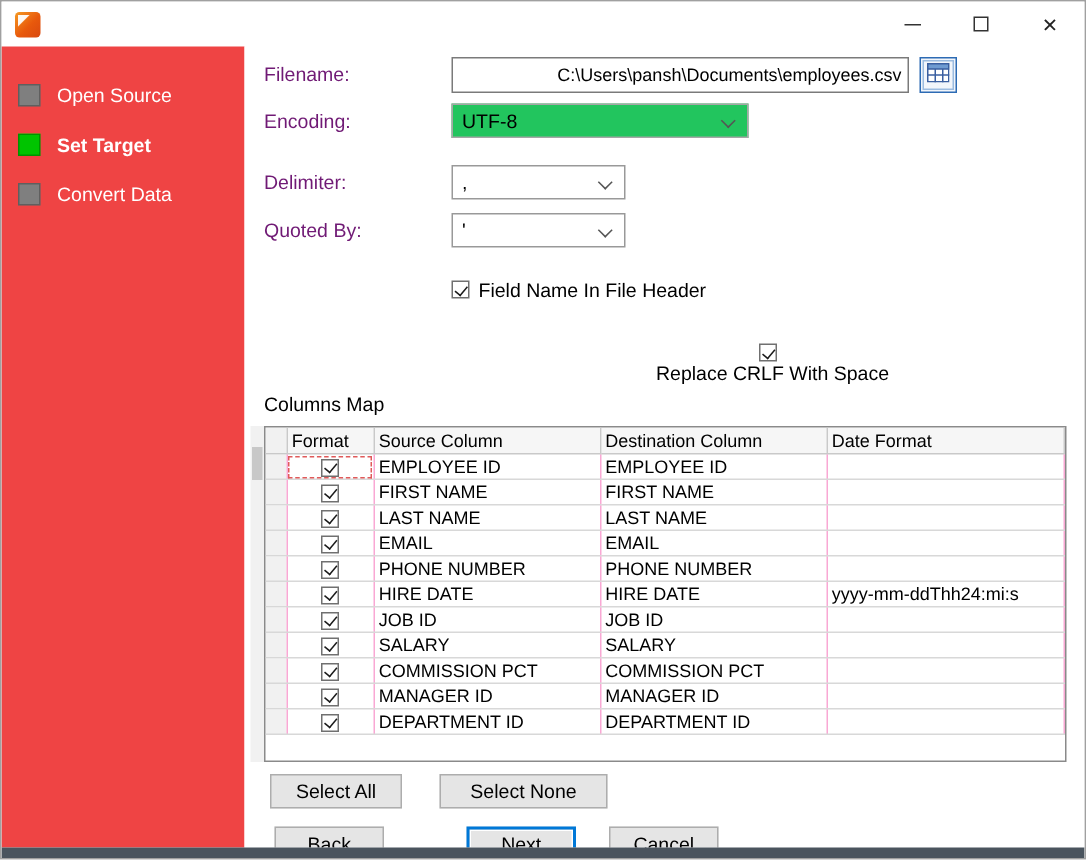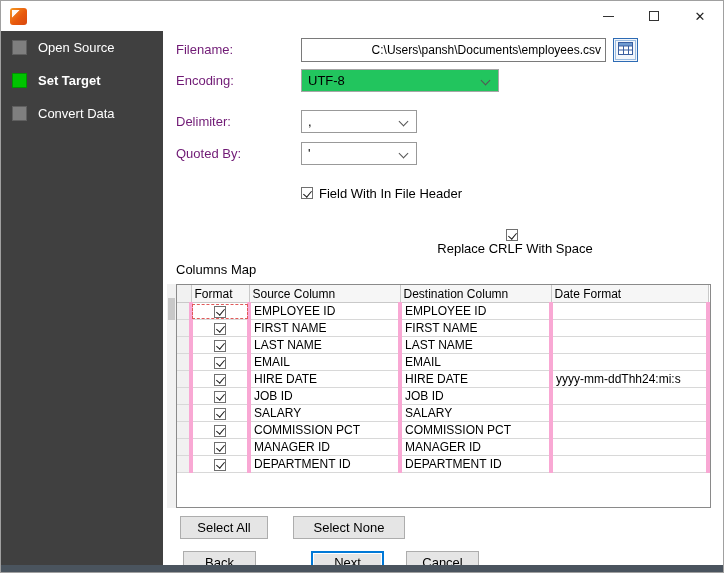--- a/index.html
+++ b/index.html
@@ -11,21 +11,21 @@
              background:linear-gradient(135deg,#f59a23 0%,#e8590c 55%,#d9480f 100%);}
   .app-icon::after {content:"";position:absolute;left:2px;top:2px;width:12px;height:12px;
              background:linear-gradient(135deg,rgba(255,255,255,.95) 0 30%,transparent 34%);}
   .tb-spacer {flex:1;}
   .win-btn {width:46px;height:30px;display:flex;align-items:center;justify-content:center;color:#222;font-size:13px;cursor:default;}
   .min-line {width:11px;height:1px;background:#333;display:inline-block;}
   .max-box {width:10px;height:10px;border:1px solid #333;display:inline-block;box-sizing:border-box;}
   .close-glyph {font-size:13px;color:#222;}
   
   .body {flex:1;display:flex;min-height:0;}
-  .sidebar {flex:0 0 162px;background:#404040;padding-top:0;box-sizing:border-box;}
+  .sidebar {flex:0 0 162px;background:#ef4444;padding-top:16px;box-sizing:border-box;}
   .step {display:flex;align-items:center;height:33px;padding-left:11px;color:#fff;font-size:13px;}
   .step .sq {width:15px;height:15px;background:#7f7f7f;margin-right:11px;flex:0 0 15px;
              box-shadow:inset 0 0 0 1px rgba(0,0,0,.25);}
   .step.active {font-weight:bold;}
   .step.active .sq {background:#00c400;}
   .main {flex:1;background:#fff;box-sizing:border-box;padding:6px 0 0 13px;overflow:hidden;}
   
   .form-row {display:flex;align-items:center;height:25px;}
   .flabel {width:125px;font-size:13px;color:#701a75;flex:0 0 125px;}
   .r2 {margin-top:6px;height:24px;}
@@ -50,21 +50,21 @@
   .c1 {margin-top:20px;}
   .c2 {margin-top:28px;flex-direction:column;}
   .cb-label {font-size:13px;margin-left:6px;}
   .section-label {margin-top:17px;font-size:13px;height:16px;}
   
   .table-area {display:flex;margin-left:-9px;margin-right:12px;margin-top:6px;height:224px;}
   .v-scrollbar {width:9px;flex:0 0 9px;background:#f1f1f1;position:relative;}
   .v-thumb {position:absolute;left:1px;top:14px;width:7px;height:22px;background:#c8c8c8;}
   .grid-wrap {flex:1;border:1px solid #8a8a8a;background:#fff;overflow:hidden;}
   table.grid {border-collapse:collapse;width:100%;table-layout:fixed;font-size:12px;}
-  .grid th,.grid td {height:16px;padding:0 3px;border-right:4px solid #f9a8d4;border-bottom:1px solid #d8d8d8;
+  .grid th,.grid td {height:16px;padding:0 3px;border-right:1px solid #f9a8d4;border-bottom:1px solid #d8d8d8;
        overflow:hidden;white-space:nowrap;text-align:left;font-weight:normal;color:#000;}
   .grid thead th {background:#f6f6f6;height:17px;border-right:1px solid #c9c9c9;border-bottom:1px solid #c9c9c9;}
   .grid .rowhdr {background:#f1f1f1;padding:0;}
   .grid td.inc {text-align:center;padding:0;vertical-align:middle;}
   .grid td.inc .checkbox {display:inline-block;vertical-align:middle;}
   .grid td.inc.focused {outline:1px dashed #e05a5a;outline-offset:-2px;}
   
   .btn {font-family:"Liberation Sans",sans-serif;font-size:13px;color:#000;background:#e5e5e5;
         border:1px solid #adadad;height:23px;box-sizing:border-box;padding:0 10px;}
   .select-row {display:flex;margin-top:8px;margin-left:4px;}
@@ -151,21 +151,21 @@
       <div class="form-row r4">
         <span class="flabel">Quoted By:</span>
         <div class="combo combo-small">
           <span class="combo-value">'</span>
           <span class="combo-arrow"></span>
         </div>
       </div>
 
       <div class="check-row c1">
         <span class="checkbox checked"></span>
-        <span class="cb-label">Field With In File Header</span>
+        <span class="cb-label">Field Name In File Header</span>
       </div>
 
       <div class="check-row c2">
         <span class="checkbox checked"></span>
         <span class="cb-label">Replace CRLF With Space</span>
       </div>
 
       <div class="section-label">Columns Map</div>
 
       <div class="table-area">
@@ -215,20 +215,27 @@
                 <tr>
                   <td class="rowhdr"></td>
                   <td class="inc"><span class="checkbox checked"></span></td>
                   <td>EMAIL</td>
                   <td>EMAIL</td>
                   <td></td>
                 </tr>
                 <tr>
                   <td class="rowhdr"></td>
                   <td class="inc"><span class="checkbox checked"></span></td>
+                  <td>PHONE NUMBER</td>
+                  <td>PHONE NUMBER</td>
+                  <td></td>
+                </tr>
+                <tr>
+                  <td class="rowhdr"></td>
+                  <td class="inc"><span class="checkbox checked"></span></td>
                   <td>HIRE DATE</td>
                   <td>HIRE DATE</td>
                   <td>yyyy-mm-ddThh24:mi:s</td>
                 </tr>
                 <tr>
                   <td class="rowhdr"></td>
                   <td class="inc"><span class="checkbox checked"></span></td>
                   <td>JOB ID</td>
                   <td>JOB ID</td>
                   <td></td>

